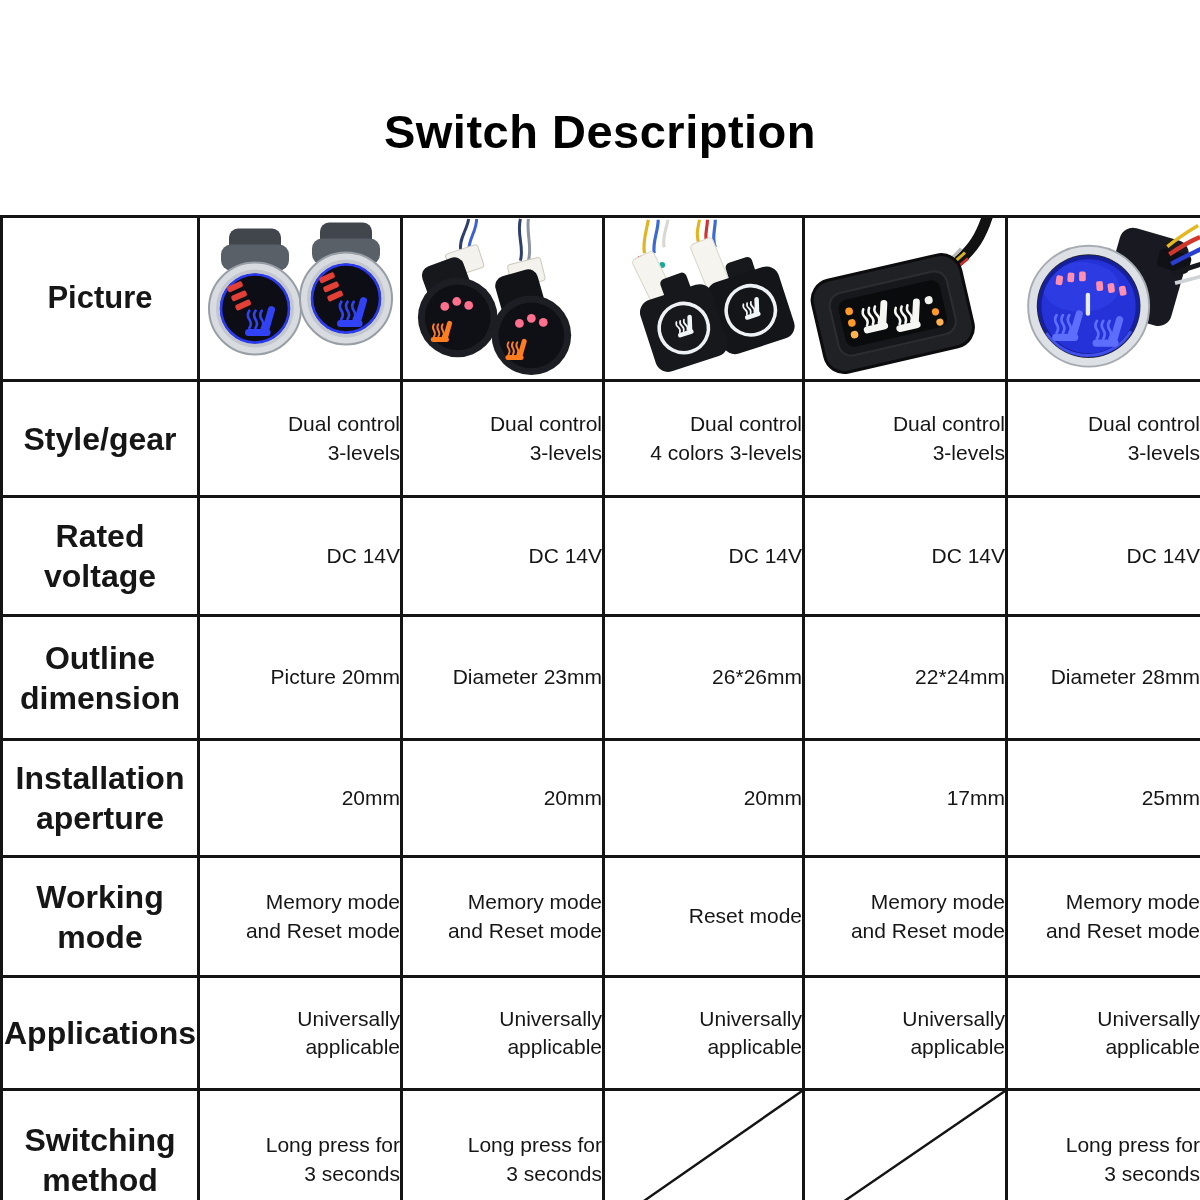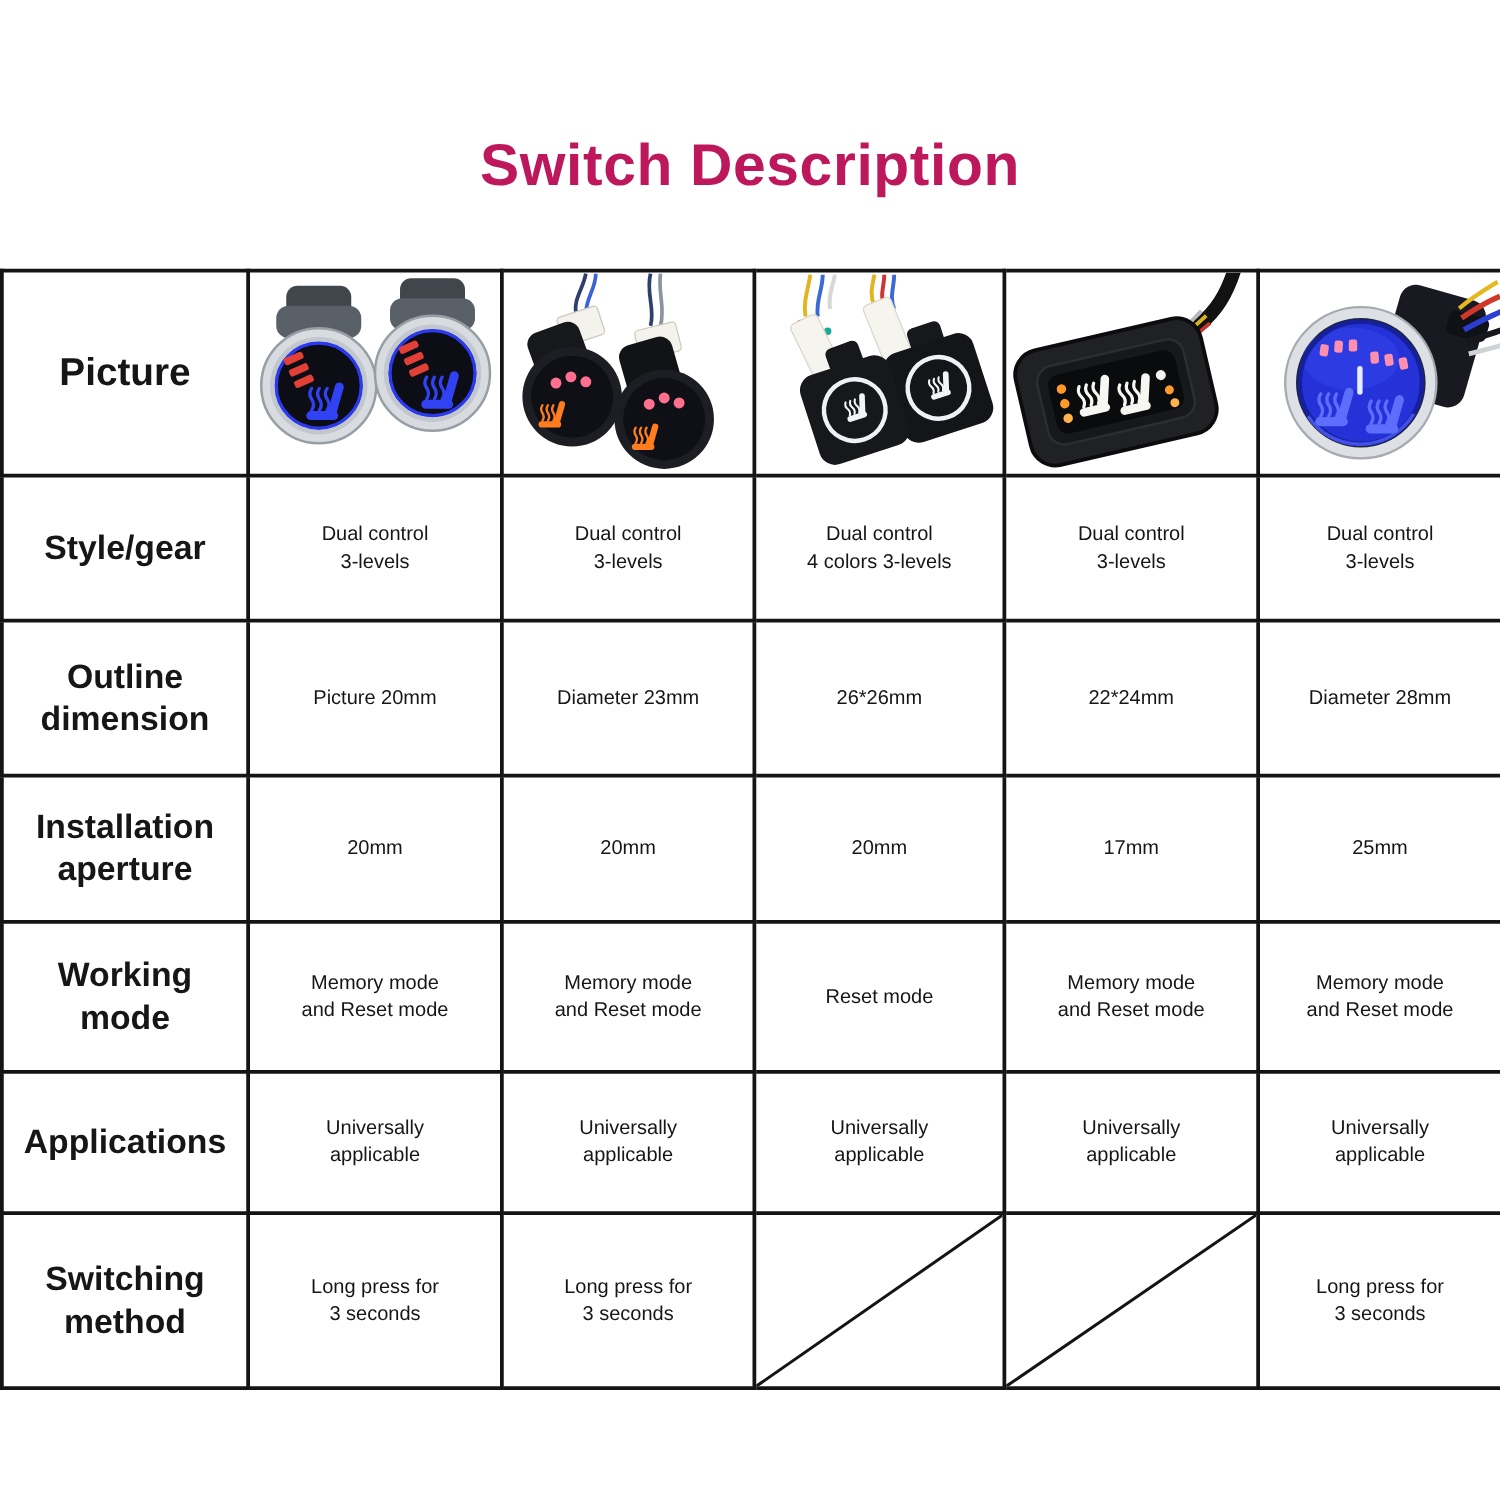--- a/index.html
+++ b/index.html
@@ -1,26 +1,26 @@
 <!DOCTYPE html>
 <html><head>
 <meta charset="utf-8">
 <style>
   html,body{margin:0;padding:0;background:#ffffff;width:1200px;height:1200px;overflow:hidden;}
   body{font-family:"Liberation Sans","DejaVu Sans",sans-serif;color:#161616;}
   .header{position:relative;width:1200px;height:215px;}
   .logo{position:absolute;left:28px;top:12px;font-family:"Liberation Serif","DejaVu Serif",serif;
         font-weight:bold;font-size:46px;color:#009b4c;letter-spacing:1px;}
   .logo .rmark{font-size:26px;color:#141414;vertical-align:28px;margin-left:4px;font-family:"Liberation Serif",serif;}
-  .title{position:absolute;left:0;right:0;top:104px;text-align:center;font-size:47px;font-weight:bold;color:#be185d;letter-spacing:0.5px;}
+  .title{position:absolute;left:0;right:0;top:104px;text-align:center;font-size:47px;font-weight:bold;color:#000000;letter-spacing:0.5px;}
   table.spec{width:1200px;border-collapse:collapse;table-layout:fixed;}
   table.spec td{border:3px solid #141414;text-align:center;vertical-align:middle;padding:0;}
-  .row-label{font-weight:bold;font-size:27px;line-height:1.25;}
+  .row-label{font-weight:bold;font-size:32px;line-height:1.25;}
   .row-label.big{font-size:31px;}
-  .v{white-space:pre-line;font-size:16px;line-height:1.35;}
+  .v{white-space:pre-line;font-size:21px;line-height:1.35;text-align:right;}
   .pic-cell{position:relative;overflow:hidden;}
   .pic{display:block;width:100%;height:161px;}
   .diag-cell{position:relative;}
   .diag{position:absolute;left:0;top:0;width:100%;height:100%;display:block;}
   .defs-holder{position:absolute;width:0;height:0;}
 </style>
 </head>
 <body>
 
 <svg class="defs-holder" aria-hidden="true">
@@ -255,20 +255,41 @@
     <td>
           <div class="v">Dual control
 3-levels</div>
         </td>
     <td>
           <div class="v">Dual control
 3-levels</div>
         </td>
   </tr>
 
+  <tr style="height:119px">
+    <td>
+          <div class="row-label" style="white-space:pre-line">Rated
+voltage</div>
+        </td>
+    <td>
+          <div class="v">DC 14V</div>
+        </td>
+    <td>
+          <div class="v">DC 14V</div>
+        </td>
+    <td>
+          <div class="v">DC 14V</div>
+        </td>
+    <td>
+          <div class="v">DC 14V</div>
+        </td>
+    <td>
+          <div class="v">DC 14V</div>
+        </td>
+  </tr>
 
   <tr style="height:124px">
     <td>
           <div class="row-label" style="white-space:pre-line">Outline
 dimension</div>
         </td>
     <td>
           <div class="v">Picture 20mm</div>
         </td>
     <td>

